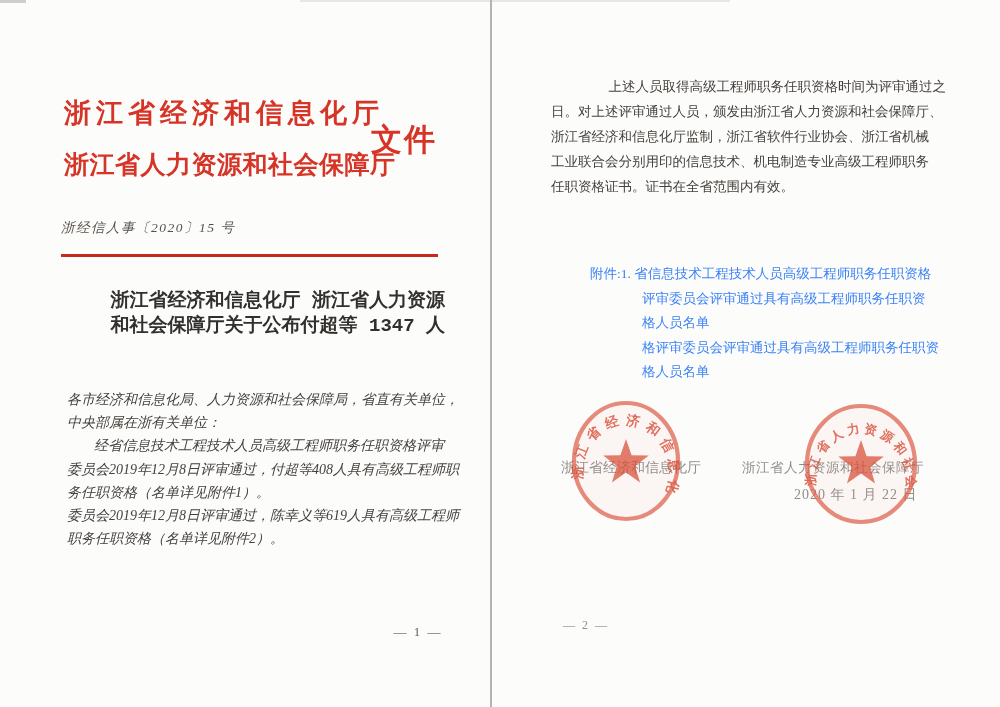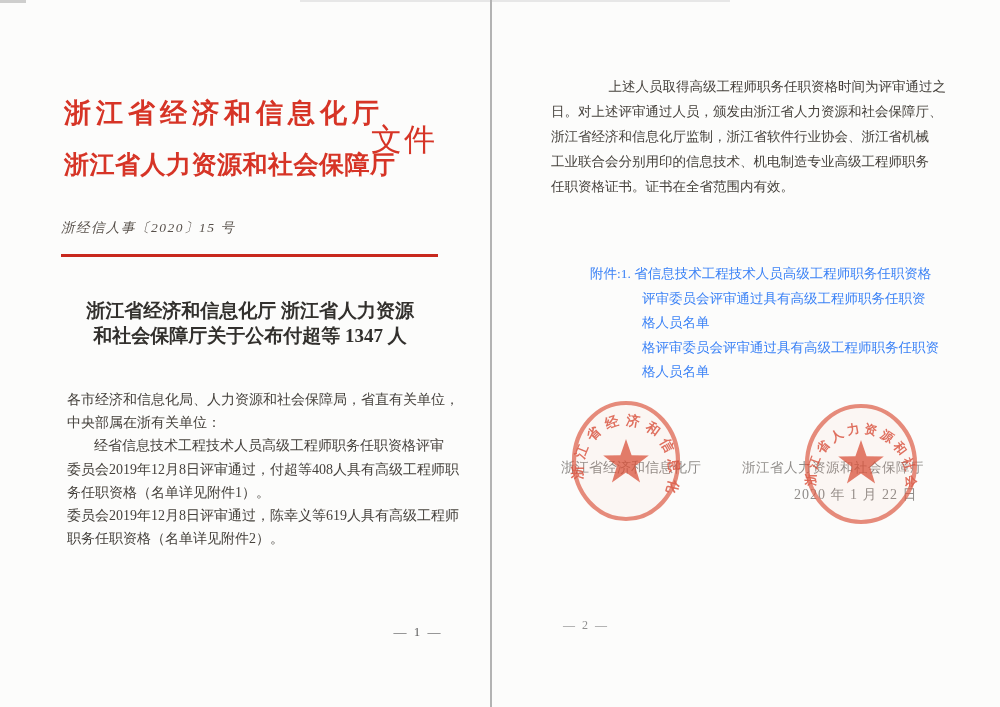--- a/index.html
+++ b/index.html
@@ -11,29 +11,29 @@
   .abs{position:absolute;}
   
   #divider{left:490px;top:0;width:2px;height:707px;background:#b3b3b3;}
   #artifact-top{left:300px;top:0;width:430px;height:2px;background:#dedede;opacity:.7;}
   #artifact-corner{left:0;top:0;width:26px;height:3px;background:#a8a8a8;opacity:.55;}
   
   #agency-line1{left:64px;top:95px;font-size:27px;font-weight:bold;letter-spacing:5px;
     color:#d63426;white-space:nowrap;}
   #agency-line2{left:64px;top:148px;font-size:25px;font-weight:bold;letter-spacing:0.5px;
     color:#d63426;white-space:nowrap;}
-  #doc-type{left:371px;top:119px;font-size:31px;font-weight:normal;letter-spacing:2px;
+  #doc-type{left:371px;top:119px;font-size:31px;font-weight:bold;letter-spacing:2px;
     color:#d63426;white-space:nowrap;}
   #doc-number{left:61px;top:219px;width:377px;font-size:13.5px;
     letter-spacing:1.5px;color:#57504a;white-space:nowrap;font-style:italic;}
   #red-rule{left:61px;top:254px;width:377px;height:3px;background:#c8281d;}
-  #doc-title{left:55px;top:299px;width:390px;text-align:center;font-size:19px;
-    font-weight:bold;line-height:24.5px;color:#32302d;}
+  #doc-title{left:55px;top:289px;width:390px;text-align:right;font-size:19px;
+    font-weight:bold;line-height:24.5px;color:#32302d;font-family:Liberation Mono, monospace;}
   #left-body{left:67px;top:388px;width:388px;font-size:14px;line-height:23.2px;
-    color:#45413c;}
+    color:#45413c;font-style:italic;}
   #left-body .line{white-space:nowrap;}
   #left-body .indent{padding-left:27px;}
   #page-num-1{left:386px;top:624px;width:64px;text-align:center;font-size:13px;
     letter-spacing:2px;color:#5e5e5e;white-space:nowrap;}
   
   #right-body{left:551px;top:74px;width:395px;font-size:13.5px;line-height:25px;
     color:#45413c;}
   #right-body .line{white-space:nowrap;}
   #right-body .indent{padding-left:27px;text-align:right;}
   #attachments{left:590px;top:219px;width:360px;font-size:13.5px;line-height:24.5px;

